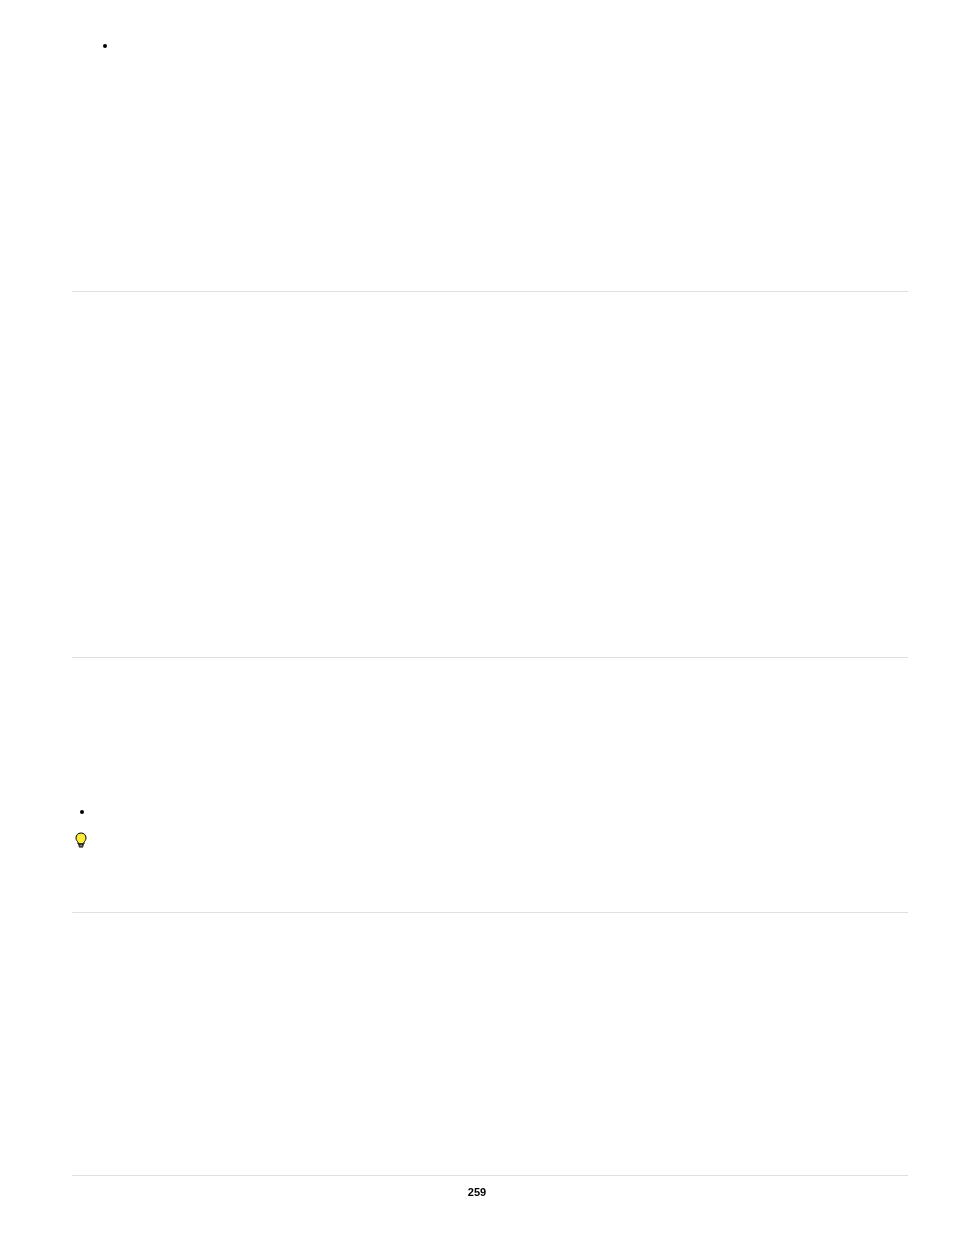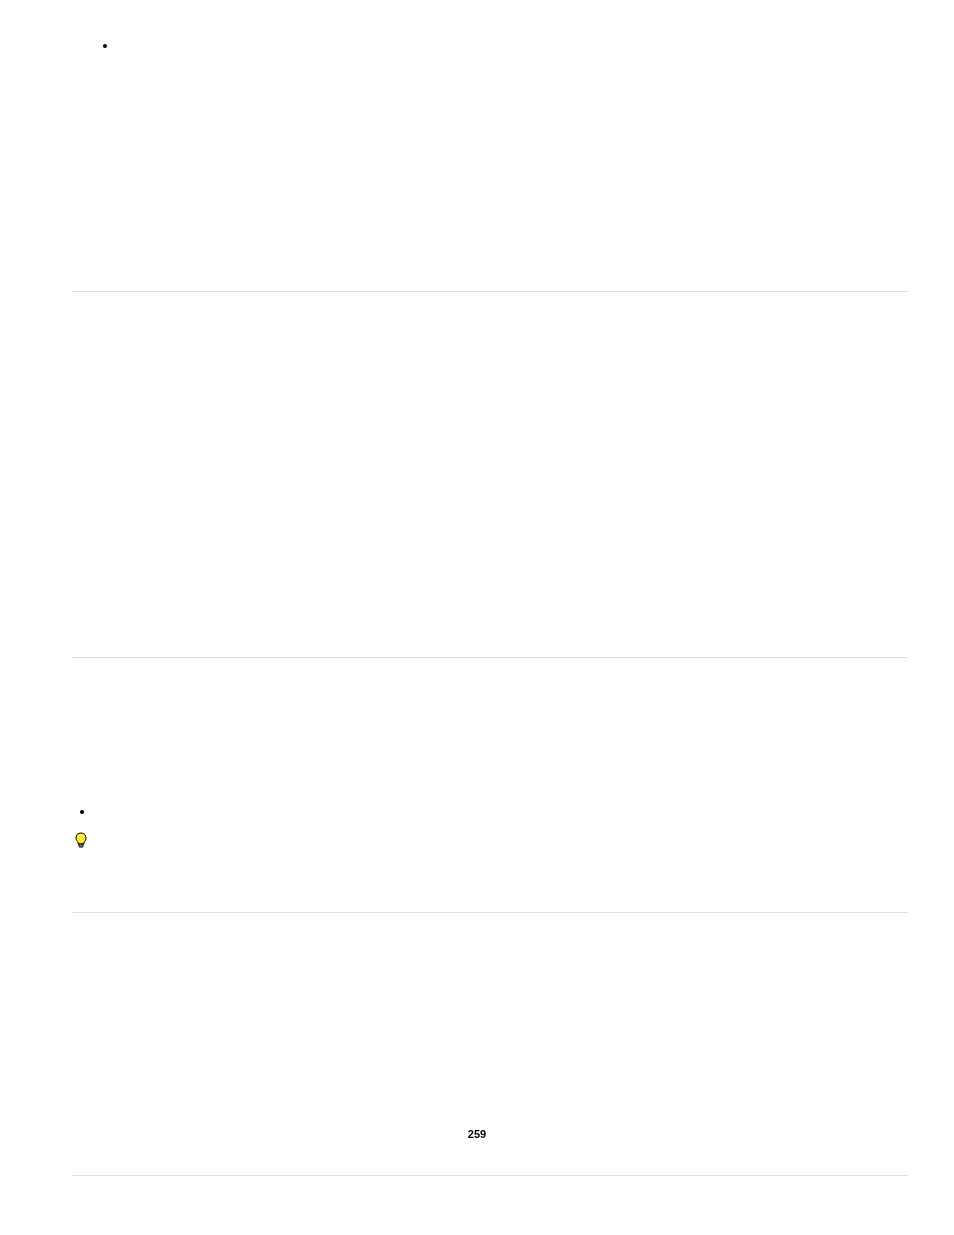--- a/index.html
+++ b/index.html
@@ -52,21 +52,21 @@
       position: absolute;
       left: 74px;
       top: 832px;
       width: 14px;
       height: 18px;
     }
     .page-number {
       position: absolute;
       left: 50%;
       transform: translateX(-50%);
-      top: 1128px;
+      top: 1186px;
       font-size: 11px;
       font-weight: bold;
       color: #000;
       font-family: Arial, sans-serif;
     }
   </style>
 </head>
 <body>
 
 <div class="dot dot1"></div>

